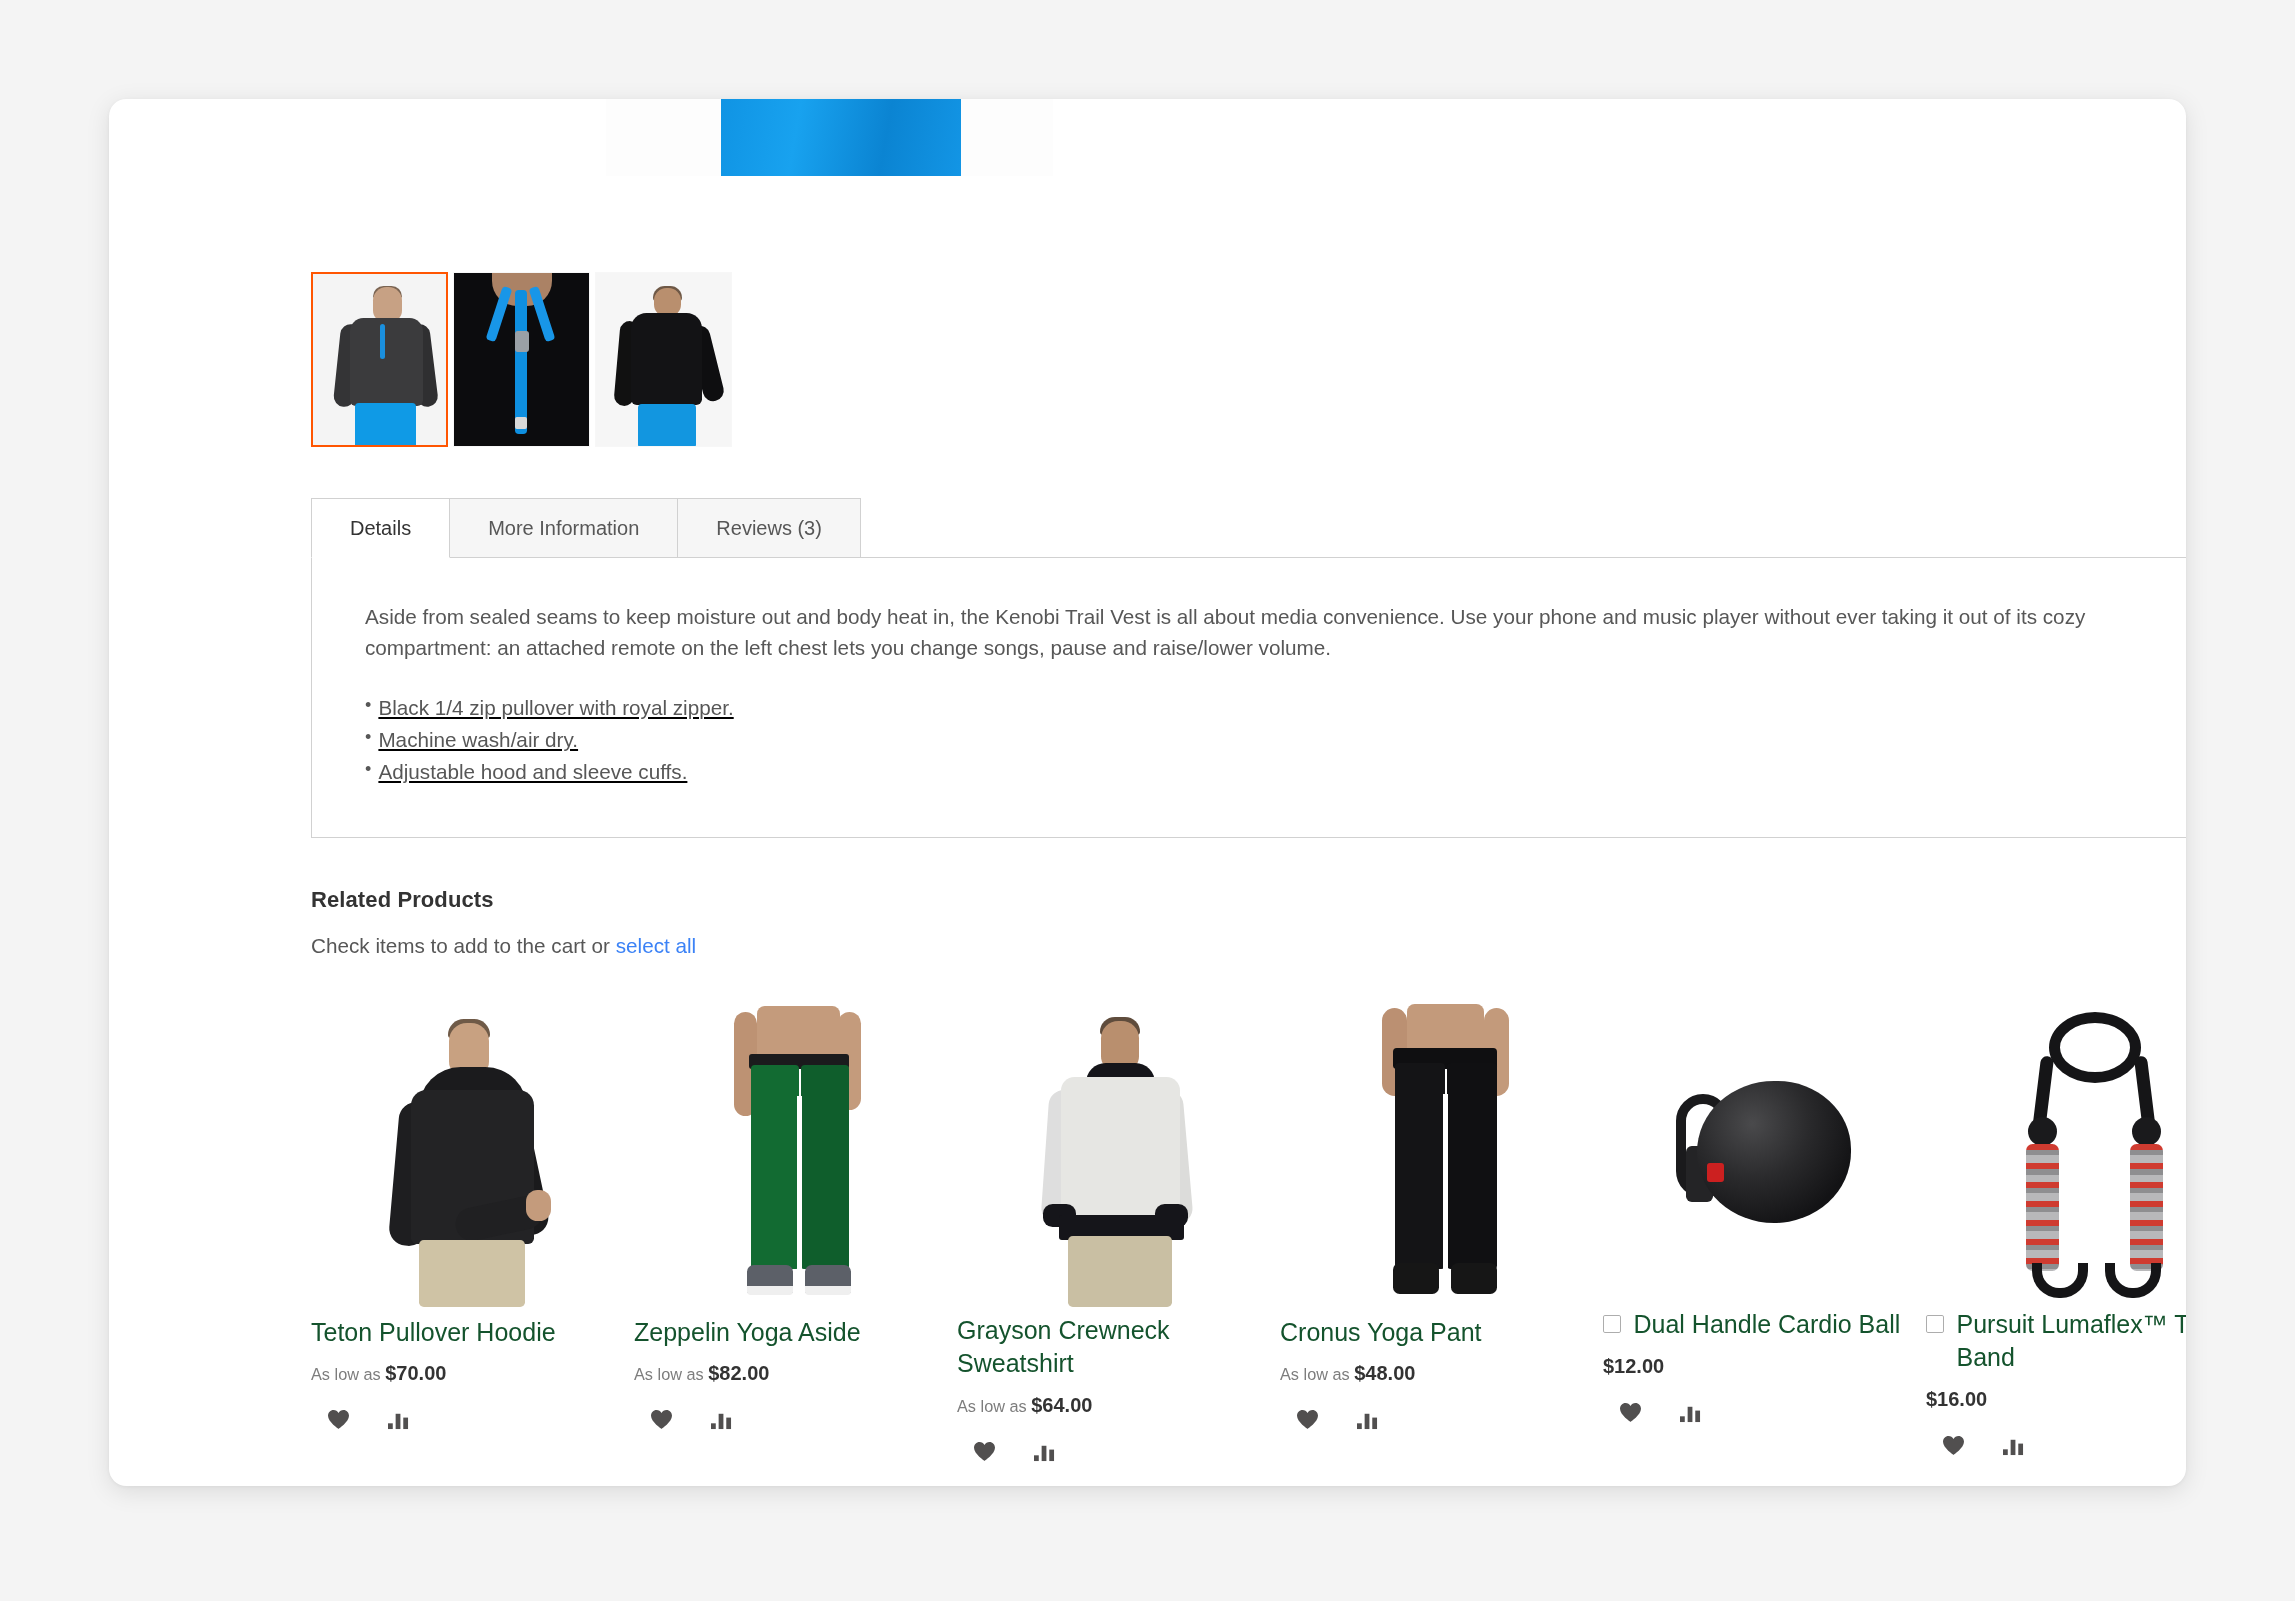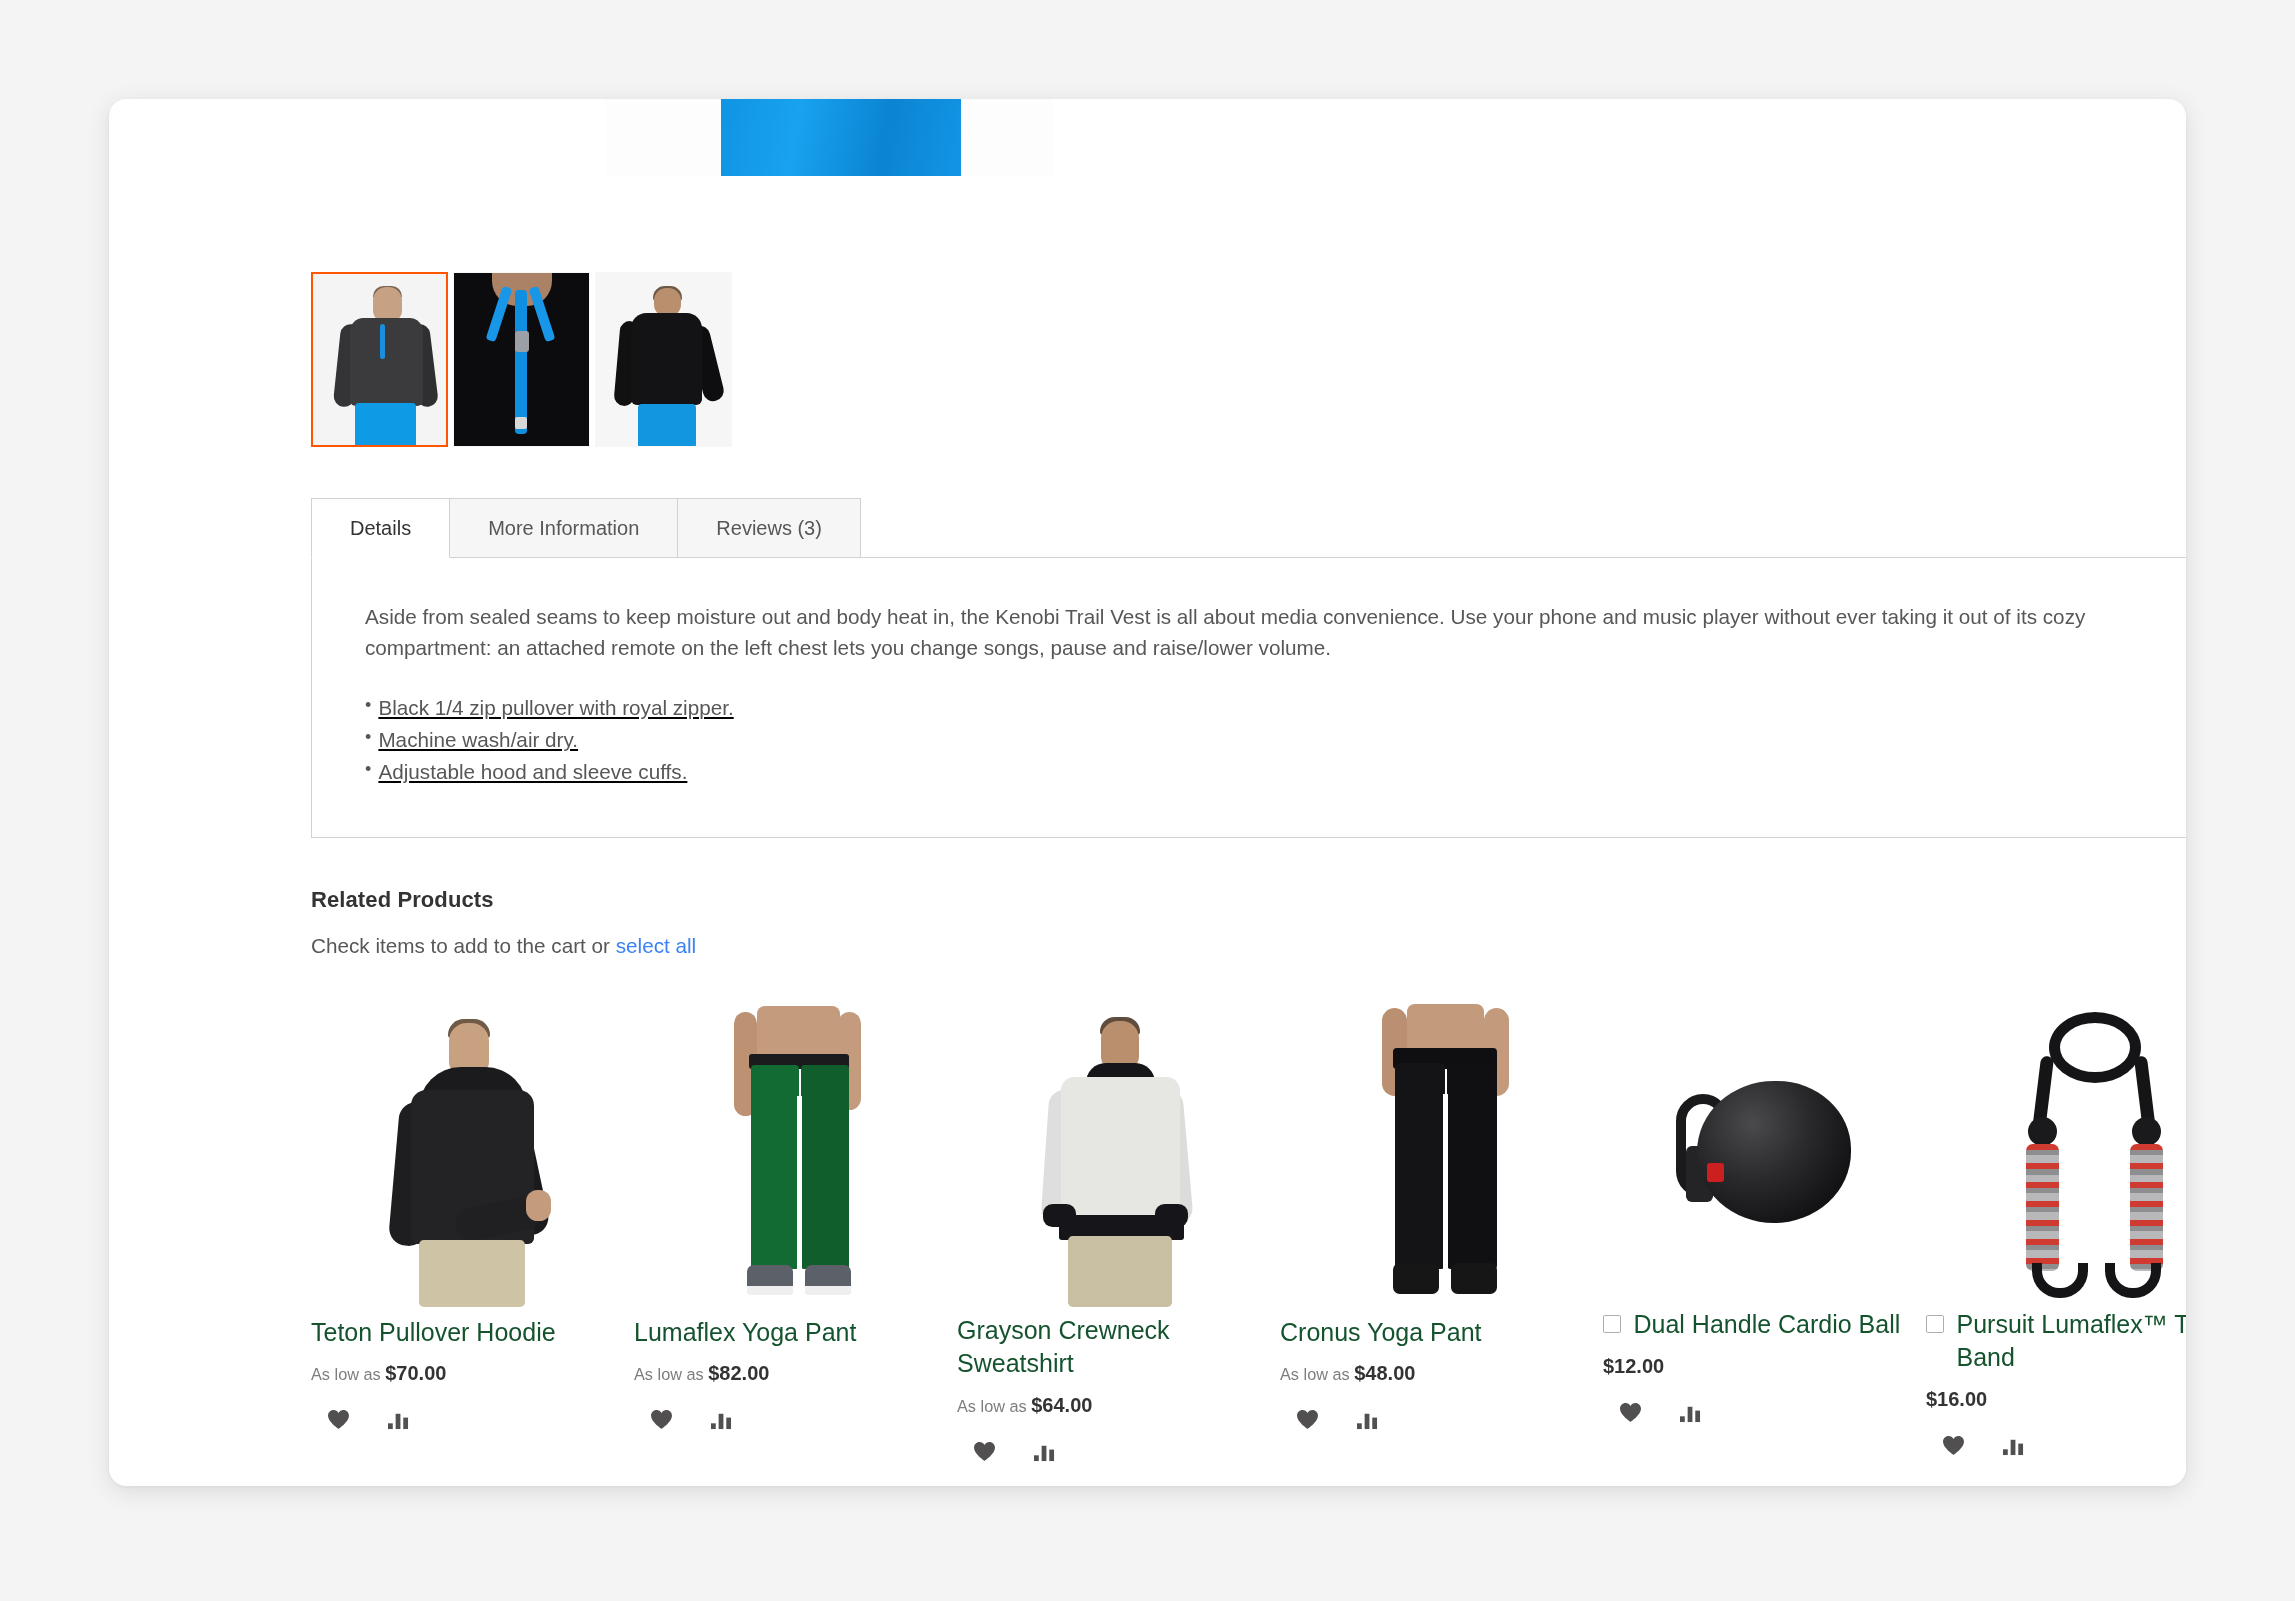--- a/index.html
+++ b/index.html
@@ -432,21 +432,21 @@
           <div class="fig p2-legL"></div>
           <div class="fig p2-legR"></div>
           <div class="fig p2-gap"></div>
           <div class="fig p2-shoeL"></div>
           <div class="fig p2-shoeR"></div>
           <div class="fig p2-soleL"></div>
           <div class="fig p2-soleR"></div>
         </div>
         <div class="p-info">
           <div class="p-name-wrap">
-            <span class="p-name">Lumaflex Yoga Pant</span>
+            <span class="p-name">Zeppelin Yoga Aside</span>
           </div>
           <div class="p-price"><span>As low as </span><b>$82.00</b></div>
           <div class="p-actions">
             <span class="icon-btn">
               <svg width="23" height="21" viewBox="0 0 24 22">
                   <path d="M12 21 C12 21 1 13.6 1 7.2 C1 3.6 3.6 1 6.8 1 C9 1 11 2.3 12 4.2 C13 2.3 15 1 17.2 1 C20.4 1 23 3.6 23 7.2 C23 13.6 12 21 12 21 Z" fill="#514f4f"></path>
                 </svg>
             </span>
             <span class="icon-btn">
               <svg width="23" height="21" viewBox="0 0 24 22">

